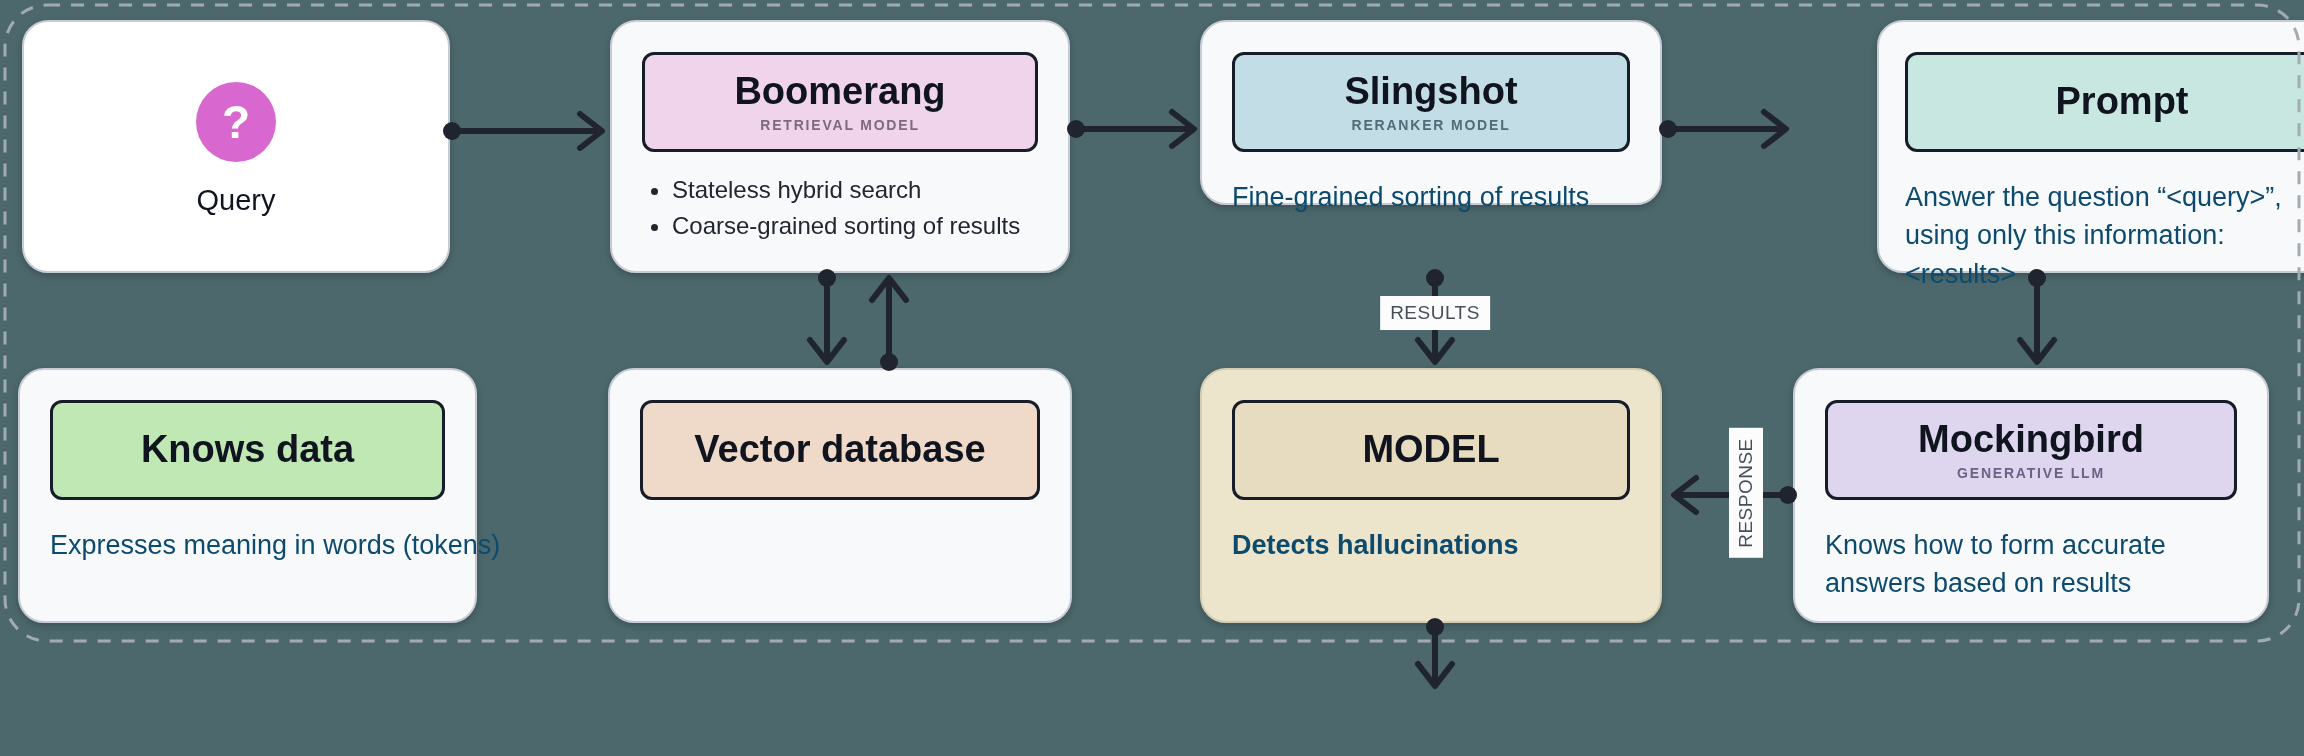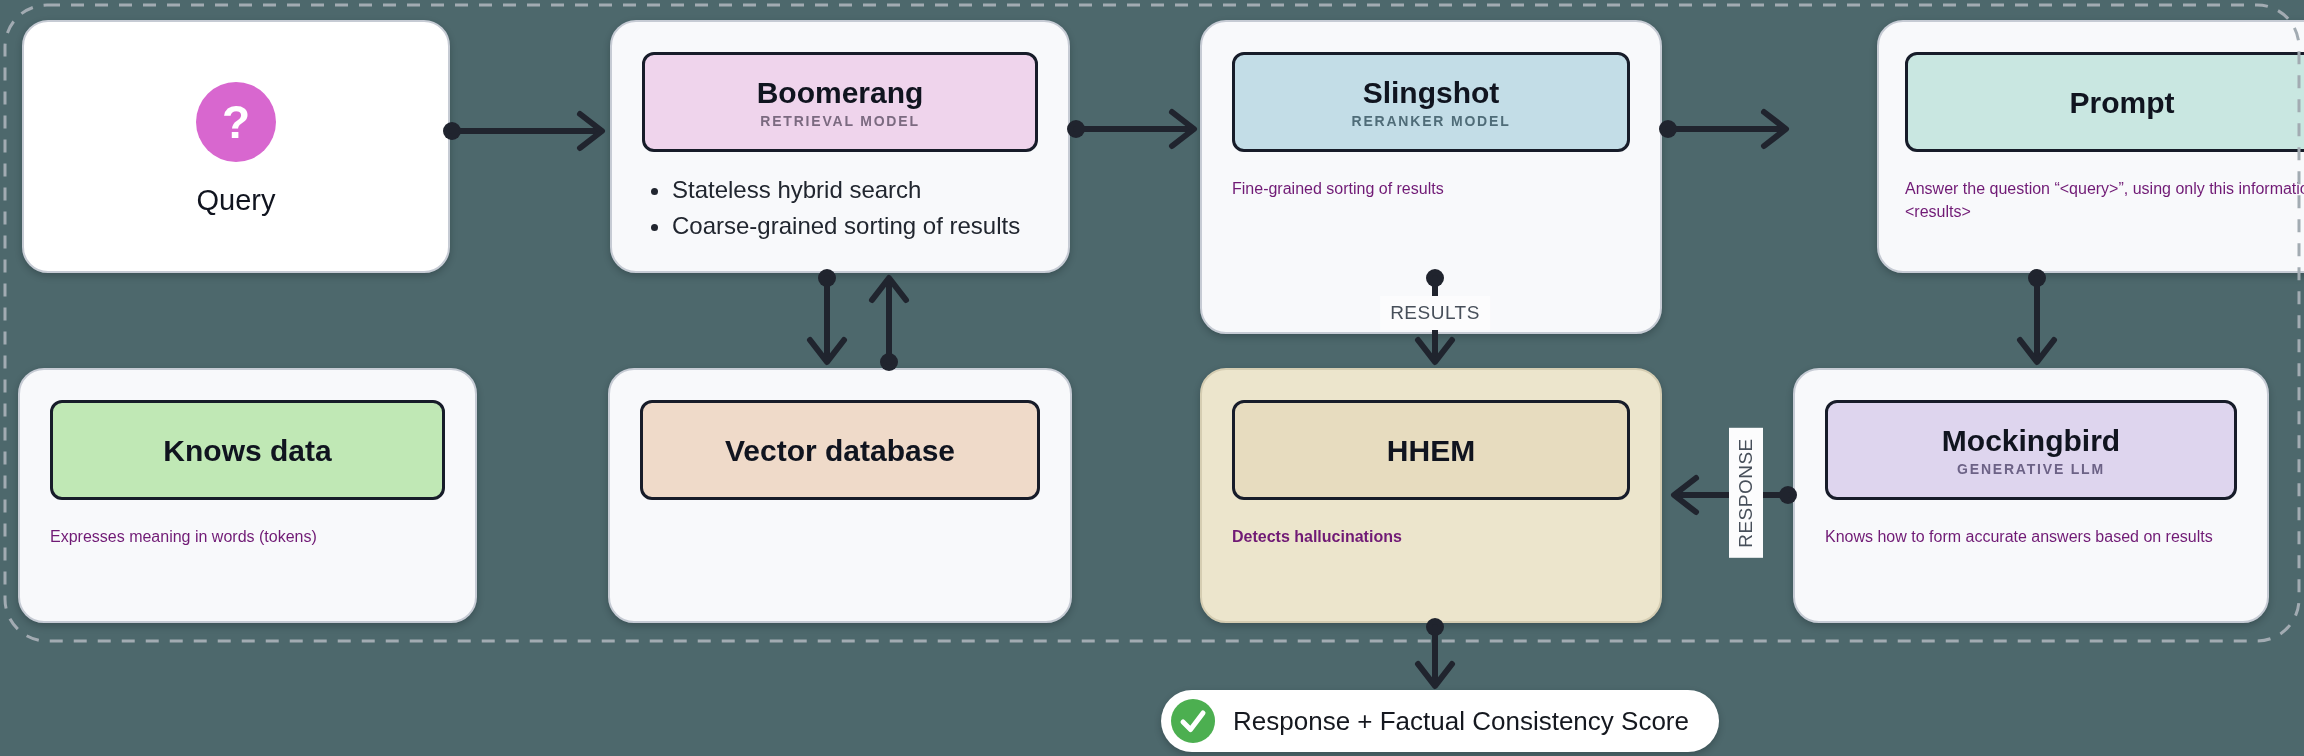--- a/index.html
+++ b/index.html
@@ -4,39 +4,39 @@
 <style>
   html,body{margin:0;padding:0;background:#4D686C;}
   .canvas{position:relative;width:2304px;height:756px;background:#4D686C;overflow:hidden;
           font-family:"Liberation Sans",sans-serif;color:#161B26;}
 
   
   .card{position:absolute;background:#F8F9FB;border:2px solid #C6CBD4;border-radius:26px;
         box-sizing:border-box;box-shadow:0 3px 7px rgba(15,25,30,.28);z-index:1;}
   .hdr{height:100px;margin:30px 30px 0;border:3px solid #171C29;border-radius:12px;
        display:flex;flex-direction:column;align-items:center;justify-content:center;box-sizing:border-box;}
-  .card-title{font-size:30px;font-weight:700;color:#10141F;line-height:1.1;}
+  .card-title{font-size:38px;font-weight:700;color:#10141F;line-height:1.1;}
   .card-subtitle{font-size:14px;font-weight:700;letter-spacing:1.8px;margin-top:4px;}
-  .card-desc{margin:26px 30px 0;font-size:16px;line-height:1.42;color:#701a75;}
+  .card-desc{margin:26px 30px 0;font-size:27px;line-height:1.42;color:#0c4a6e;}
   .nowrap{white-space:nowrap;}
   .card-bullets{margin:20px 0 0;padding-left:60px;font-size:24px;line-height:1.5;color:#21262F;}
   .card-bullets li{white-space:nowrap;}
 
   #card-query{left:22px;top:20px;width:428px;height:253px;background:#FFFFFF;
               display:flex;flex-direction:column;align-items:center;justify-content:center;gap:22px;padding-top:6px;}
   .q-circle{width:80px;height:80px;border-radius:50%;background:#D867CF;
             display:flex;align-items:center;justify-content:center;}
   .q-circle span{color:#FFFFFF;font-size:46px;font-weight:700;line-height:1;}
   .q-label{font-size:29px;font-weight:500;color:#10141F;}
 
   #card-boomerang{left:610px;top:20px;width:460px;height:253px;}
   .hdr-boomerang{background:#EFD4EC;}
   .sub-boomerang{color:#7B6A80;}
 
-  #card-slingshot{left:1200px;top:20px;width:462px;height:314px;}
+  #card-slingshot{left:1200px;top:20px;width:462px;height:185px;}
   .hdr-slingshot{background:#C3DDE7;}
   .sub-slingshot{color:#4F6C78;}
 
   #card-prompt{left:1877px;top:20px;width:490px;height:253px;}
   .hdr-prompt{background:#C9E7E1;}
   #card-prompt .hdr{margin:30px 26px 0;}
   #card-prompt .card-desc{margin:26px 26px 0;}
 
   #card-yourdata{left:18px;top:368px;width:459px;height:255px;}
   .hdr-yourdata{background:#C0E8B5;}
@@ -115,21 +115,21 @@
   </div>
 
   <div class="card" id="card-vectordb">
     <div class="hdr hdr-vectordb">
       <div class="card-title">Vector database</div>
     </div>
   </div>
 
   <div class="card" id="card-hhem">
     <div class="hdr hdr-hhem">
-      <div class="card-title">HHEM</div>
+      <div class="card-title">MODEL</div>
     </div>
     <div class="card-desc nowrap">Detects hallucinations</div>
   </div>
 
   <div class="card" id="card-mockingbird">
     <div class="hdr hdr-mockingbird">
       <div class="card-title">Mockingbird</div>
       <div class="card-subtitle sub-mockingbird">GENERATIVE LLM</div>
     </div>
     <div class="card-desc">Knows how to form accurate answers based on results</div>
@@ -184,22 +184,14 @@
         <circle cx="1435" cy="627" r="9" fill="#20242E" stroke="none"></circle>
         <line x1="1435" y1="627" x2="1435" y2="682"></line>
         <polyline points="1418,664 1435,686 1452,664"></polyline>
       </g>
     </g>
   </svg>
 
   <div class="flow-label" id="label-results">RESULTS</div>
   <div class="flow-label" id="label-response">RESPONSE</div>
 
-  <div class="pill">
-    <div class="check-circle">
-      <svg width="44" height="44" viewBox="0 0 44 44">
-        <polyline points="12,23 19.5,30.5 32,14" fill="none" stroke="#FFFFFF" stroke-width="5" stroke-linecap="round" stroke-linejoin="round"></polyline>
-      </svg>
-    </div>
-    <div class="pill-text">Response + Factual Consistency Score</div>
-  </div>
 
 </div>
 
 </body></html>

